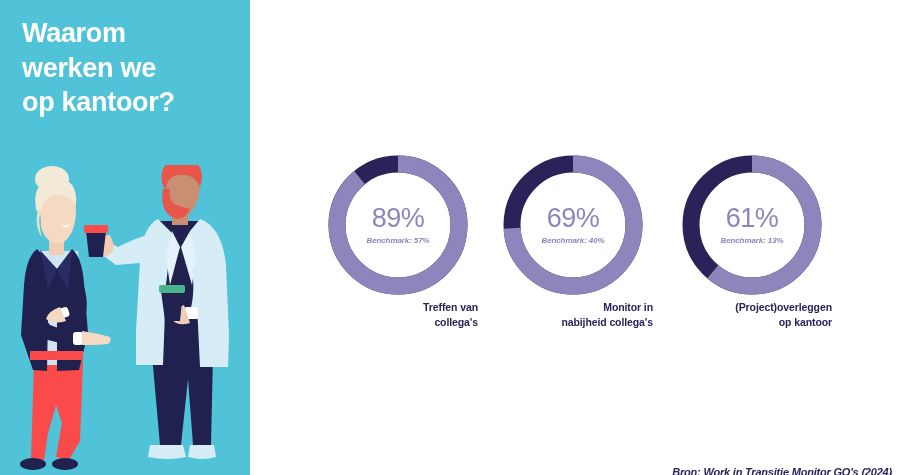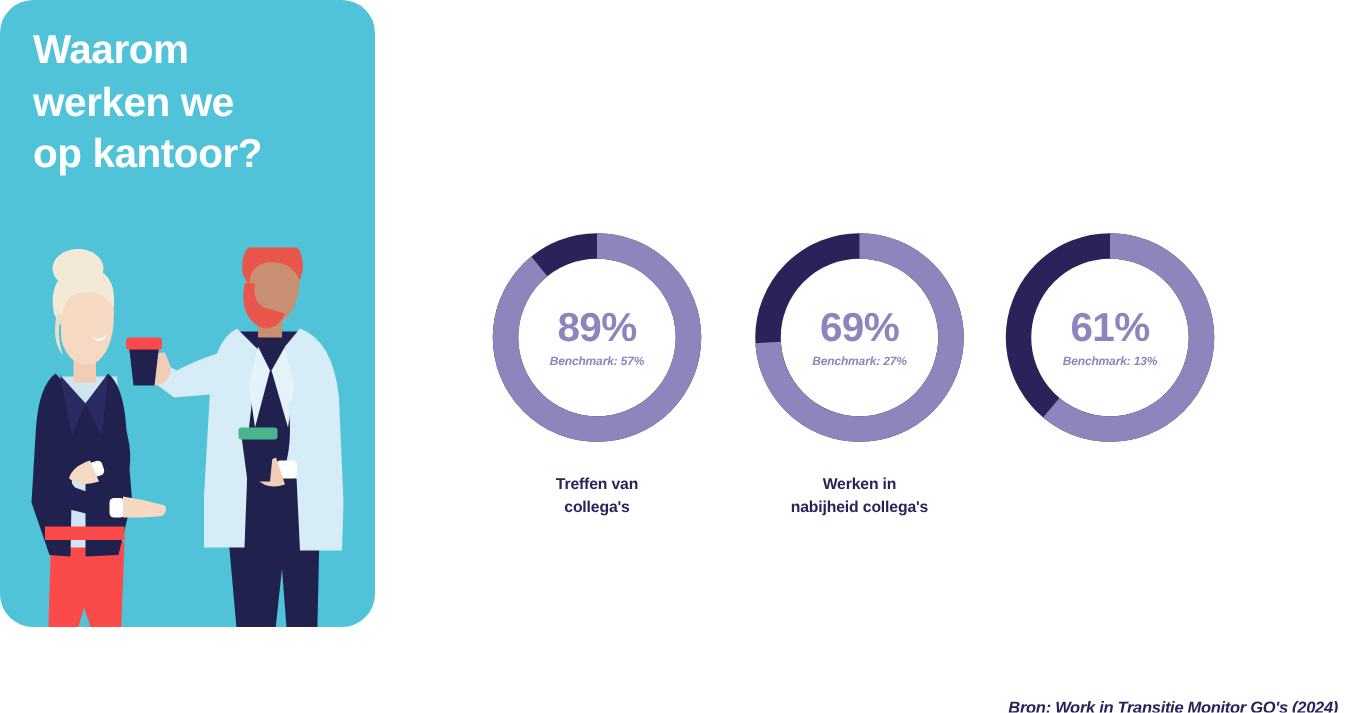--- a/index.html
+++ b/index.html
@@ -19,24 +19,23 @@
     inset: 0;
     background: #ffffff;
   }
 
   
   .left-panel {
     position: absolute;
     left: 0;
     top: 0;
     width: 250px;
-    height: 418px;
+    height: 475px;
     background: #50c3d8;
     overflow: hidden;
-    border-radius: 22px;
   }
   .panel-title {
     position: absolute;
     left: 22px;
     top: 16px;
     width: 215px;
     color: #ffffff;
     font-size: 27px;
     font-weight: bold;
     line-height: 1.28;
@@ -61,21 +60,21 @@
     width: 650px;
     height: 475px;
   }
   .donut-group {
     position: absolute;
     top: 150px;
     width: 160px;
   }
   .donut-group.g0 { left: 68px; }
   .donut-group.g1 { left: 243px; }
-  .donut-group.g2 { left: 410px; }
+  .donut-group.g2 { left: 422px; }
 
   .donut-wrap {
     position: relative;
     width: 150px;
     height: 150px;
     margin: 0 auto;
   }
   .donut-wrap svg {
     display: block;
     width: 150px;
@@ -88,35 +87,34 @@
     width: 150px;
     height: 150px;
     display: flex;
     flex-direction: column;
     align-items: center;
     justify-content: center;
   }
   .donut-value {
     color: #8c86bc;
     font-size: 27px;
-    font-weight: bold;
+    font-weight: normal;
     line-height: 1;
     letter-spacing: -0.5px;
   }
   .donut-benchmark {
     margin-top: 4px;
     color: #8c86bc;
     font-size: 8px;
     font-style: italic;
     font-weight: bold;
     letter-spacing: -0.1px;
   }
   .donut-label {
-    margin-top: 16px;
-    text-align: center;
+    text-align: right;
     color: #2b2259;
     font-size: 10.5px;
     font-weight: bold;
     line-height: 1.45;
     white-space: pre-line;
     letter-spacing: -0.1px;
   }
 
   
   .source {
@@ -231,36 +229,38 @@
     </div>
 
     <div class="donut-group g1">
       <div class="donut-wrap">
         <svg viewBox="0 0 150 150">
           <circle cx="75" cy="75" r="61" fill="none" stroke="#2b2259" stroke-width="17"></circle>
           <circle class="value-arc" cx="75" cy="75" r="61" fill="none" stroke="#8c86bc" stroke-width="17" transform="rotate(-90 75 75)" stroke-dasharray="283.6229847660865 99.65131897186825"></circle>
         </svg>
         <div class="donut-center">
           <div class="donut-value">69%</div>
-          <div class="donut-benchmark">Benchmark: 27%</div>
+          <div class="donut-benchmark">Benchmark: 40%</div>
         </div>
       </div>
-      <div class="donut-label">Werken in
+      <div class="donut-label">Monitor in
 nabijheid collega's</div>
     </div>
 
     <div class="donut-group g2">
       <div class="donut-wrap">
         <svg viewBox="0 0 150 150">
           <circle cx="75" cy="75" r="61" fill="none" stroke="#2b2259" stroke-width="17"></circle>
           <circle class="value-arc" cx="75" cy="75" r="61" fill="none" stroke="#8c86bc" stroke-width="17" transform="rotate(-90 75 75)" stroke-dasharray="233.7973252801524 149.47697845780237"></circle>
         </svg>
         <div class="donut-center">
           <div class="donut-value">61%</div>
           <div class="donut-benchmark">Benchmark: 13%</div>
         </div>
       </div>
+      <div class="donut-label">(Project)overleggen
+op kantoor</div>
     </div>
 
     <div class="source">Bron: Work in Transitie Monitor GO's (2024)</div>
   </div>
 
 </div>
 
 </body></html>

